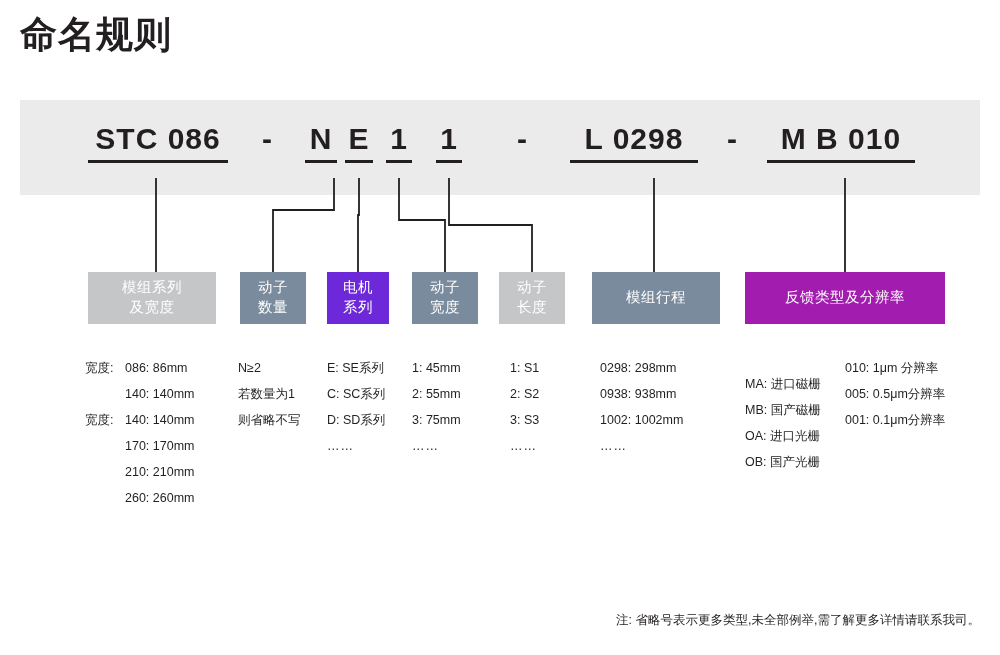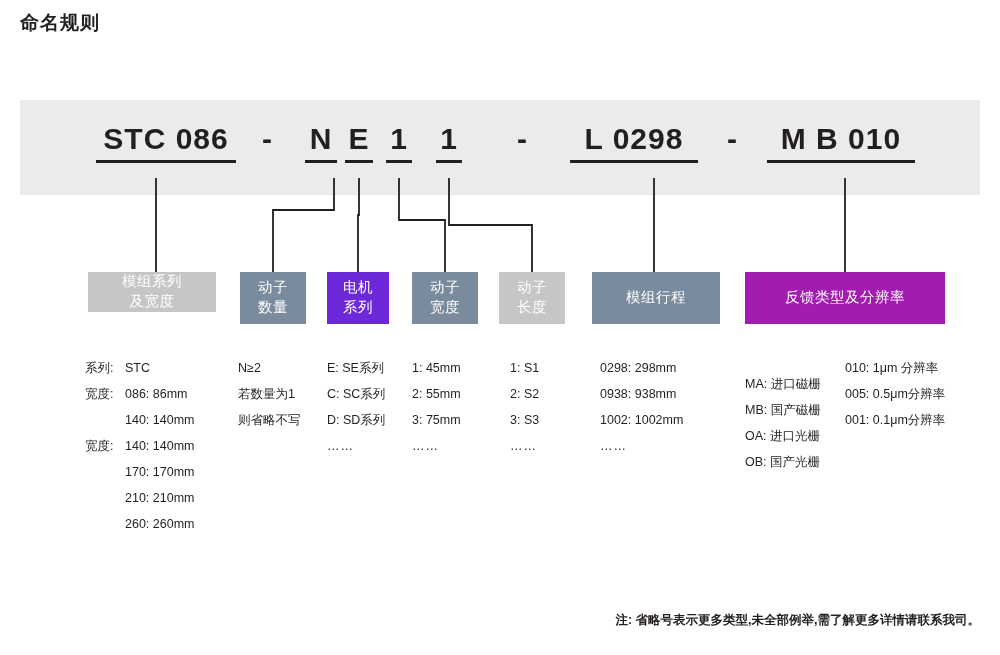--- a/index.html
+++ b/index.html
@@ -14,21 +14,21 @@
     color: #231f20;
     position: relative;
     overflow: hidden;
   }
 
   
   .page-title {
     position: absolute;
     left: 20px;
     top: 10px;
-    font-size: 19px;
+    font-size: 37px;
     font-weight: bold;
     letter-spacing: 1px;
     color: #231f20;
   }
 
   
   .code-band {
     position: absolute;
     left: 20px;
     top: 100px;
@@ -112,33 +112,33 @@
   .dots {
     letter-spacing: 1px;
   }
 
   
   .footnote {
     position: absolute;
     right: 20px;
     top: 612px;
     font-size: 12.5px;
-    font-weight: bold;
+    font-weight: normal;
     color: #231f20;
     white-space: nowrap;
   }
 </style>
 </head>
 <body>
 
 <div class="page-title">命名规则</div>
 
 <div class="code-band">
   <div class="code-row" id="code-row">
-      <div class="code-seg" style="left: 76px; width: 140px;">STC 086</div>
+      <div class="code-seg" style="left: 68px; width: 140px;">STC 086</div>
       <div class="code-seg" style="left: 285px; width: 32px;">N</div>
       <div class="code-seg" style="left: 325px; width: 28px;">E</div>
       <div class="code-seg" style="left: 366px; width: 26px;">1</div>
       <div class="code-seg" style="left: 416px; width: 26px;">1</div>
       <div class="code-seg" style="left: 550px; width: 128px;">L 0298</div>
       <div class="code-seg" style="left: 747px; width: 148px;">M B 010</div>
       <div class="code-dash" style="left: 242px;">-</div>
       <div class="code-dash" style="left: 497px;">-</div>
       <div class="code-dash" style="left: 707px;">-</div>
     </div>
@@ -148,21 +148,21 @@
     <path d="M 156 178 L 156 272" stroke="#231f20" stroke-width="1.8" fill="none"></path>
     <path d="M 334 178 L 334 210 L 273 210 L 273 272" stroke="#231f20" stroke-width="1.8" fill="none"></path>
     <path d="M 359 178 L 359 215 L 358 215 L 358 272" stroke="#231f20" stroke-width="1.8" fill="none"></path>
     <path d="M 399 178 L 399 220 L 445 220 L 445 272" stroke="#231f20" stroke-width="1.8" fill="none"></path>
     <path d="M 449 178 L 449 225 L 532 225 L 532 272" stroke="#231f20" stroke-width="1.8" fill="none"></path>
     <path d="M 654 178 L 654 272" stroke="#231f20" stroke-width="1.8" fill="none"></path>
     <path d="M 845 178 L 845 272" stroke="#231f20" stroke-width="1.8" fill="none"></path>
   </svg>
 
 <div id="category-boxes">
-    <div class="cat-box" style="left: 88px; top: 272px; width: 128px; height: 40px; background: rgb(197, 198, 200);">
+    <div class="cat-box" style="left: 88px; top: 272px; width: 128px; height: 52px; background: rgb(197, 198, 200);">
       <span>模组系列<br>及宽度</span>
     </div>
     <div class="cat-box" style="left: 240px; top: 272px; width: 66px; height: 52px; background: rgb(123, 139, 158);">
       <span>动子<br>数量</span>
     </div>
     <div class="cat-box" style="left: 327px; top: 272px; width: 62px; height: 52px; background: #6d28d9;">
       <span>电机<br>系列</span>
     </div>
     <div class="cat-box" style="left: 412px; top: 272px; width: 66px; height: 52px; background: rgb(123, 139, 158);">
       <span>动子<br>宽度</span>
@@ -173,21 +173,20 @@
     <div class="cat-box" style="left: 592px; top: 272px; width: 128px; height: 52px; background: rgb(123, 139, 158);">
       <span>模组行程</span>
     </div>
     <div class="cat-box" style="left: 745px; top: 272px; width: 200px; height: 52px; background: #a21caf;">
       <span>反馈类型及分辨率</span>
     </div>
   </div>
 
 <div id="spec-columns">
     <div class="spec-col" style="left: 85px; top: 355px;">
-      <span class="spec-line"><span class="lbl" style="width: 40px;">系列:</span><span class="val">STC</span></span>
       <span class="spec-line"><span class="lbl" style="width: 40px;">宽度:</span><span class="val">086: 86mm</span></span>
       <span class="spec-line"><span class="lbl" style="width: 40px;"></span><span class="val">140: 140mm</span></span>
       <span class="spec-line"><span class="lbl" style="width: 40px;">宽度:</span><span class="val">140: 140mm</span></span>
       <span class="spec-line"><span class="lbl" style="width: 40px;"></span><span class="val">170: 170mm</span></span>
       <span class="spec-line"><span class="lbl" style="width: 40px;"></span><span class="val">210: 210mm</span></span>
       <span class="spec-line"><span class="lbl" style="width: 40px;"></span><span class="val">260: 260mm</span></span>
     </div>
     <div class="spec-col" style="left: 238px; top: 355px;">
       <span class="spec-line"><span class="val">N≥2</span></span>
       <span class="spec-line"><span class="val">若数量为1</span></span>

